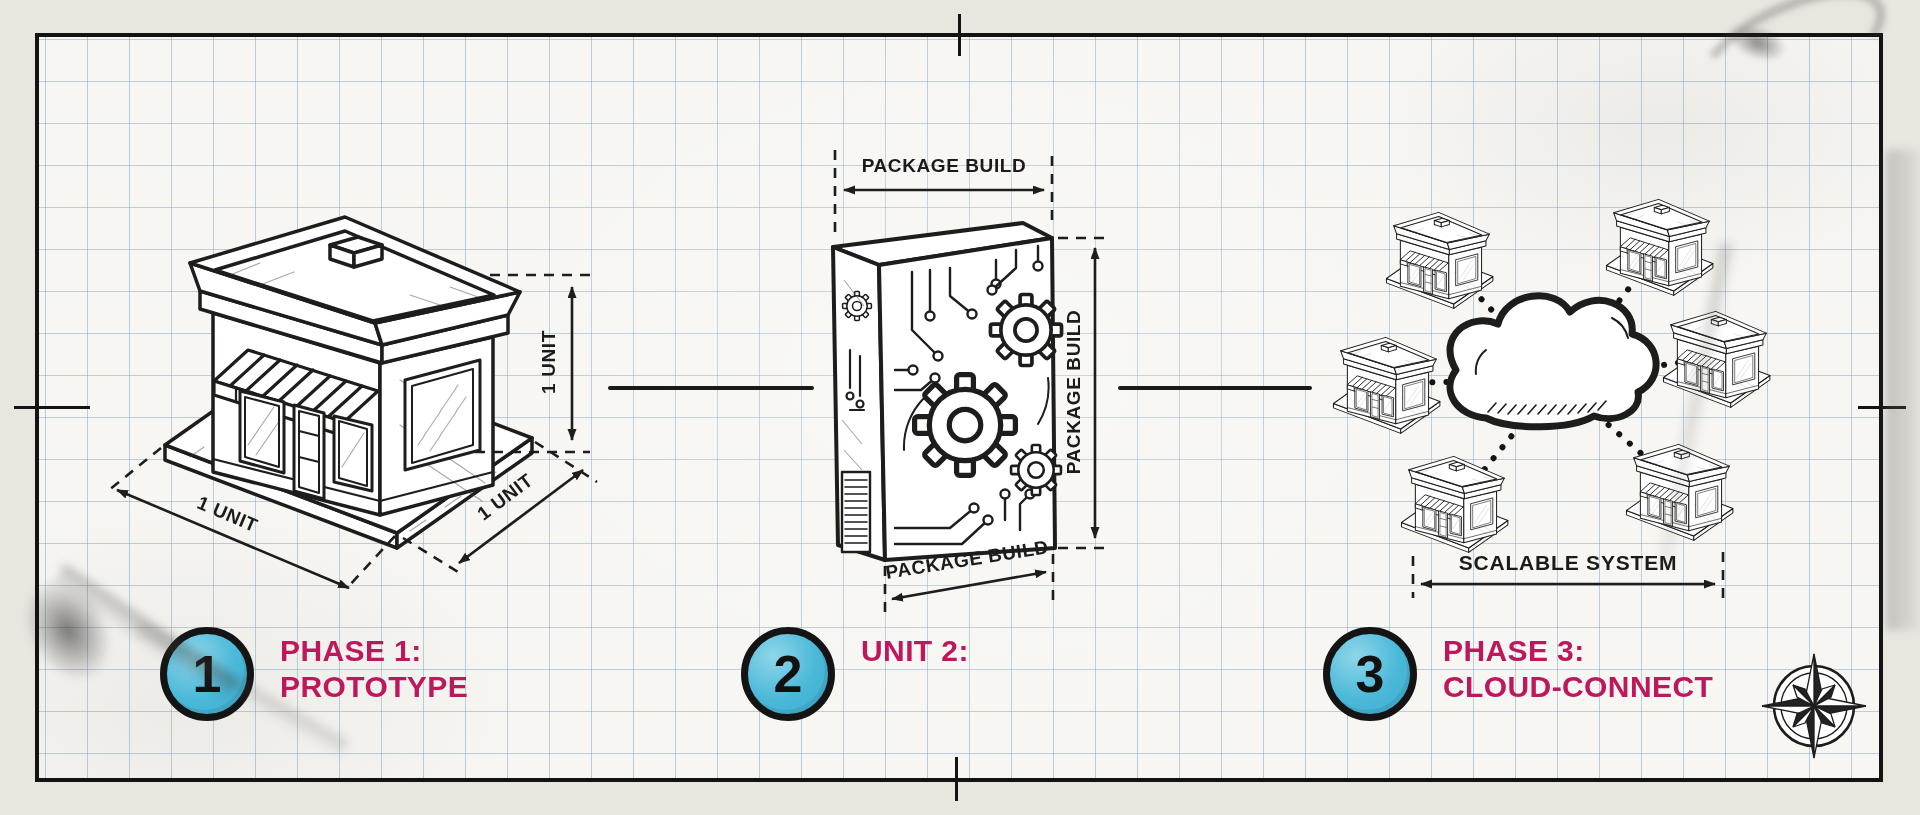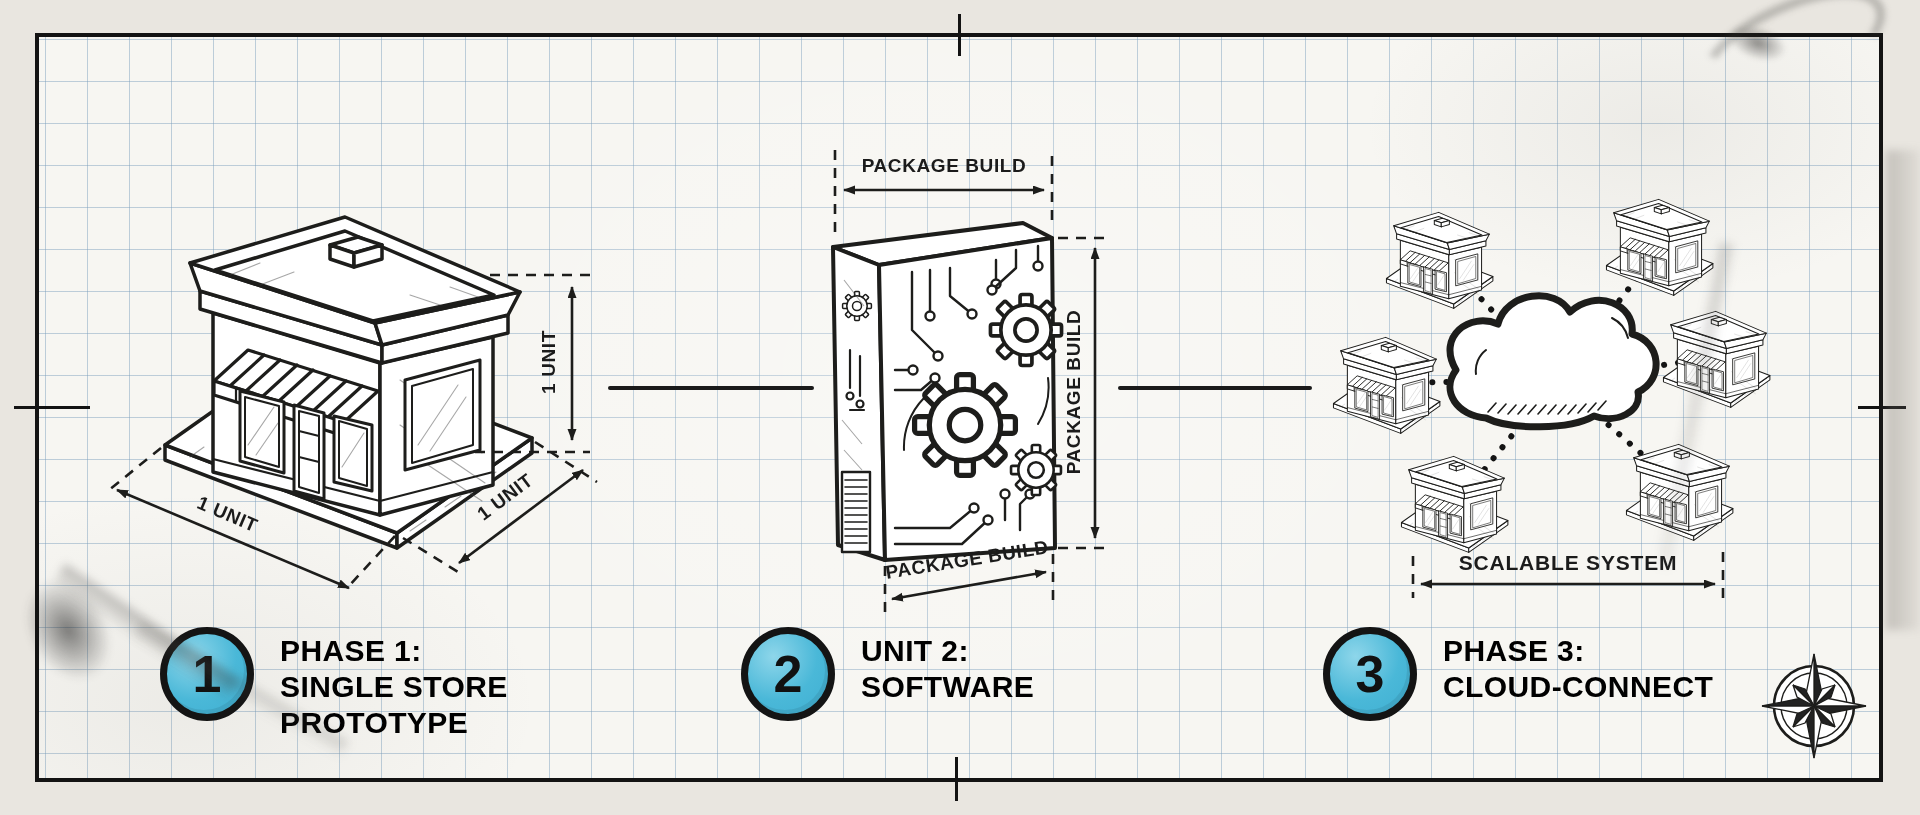--- a/index.html
+++ b/index.html
@@ -20,21 +20,21 @@
   
   .tick{position:absolute;background:#131313;}
   
   .connector{position:absolute;height:4px;background:#1a1a1a;border-radius:2px;}
   
   .phase-label{position:absolute;display:flex;align-items:flex-start;gap:26px;}
   .badge{width:80px;height:80px;border-radius:50%;border:7px solid #141414;flex:0 0 auto;
     background:radial-gradient(circle at 32% 28%, #8ed6ea 0%, #4ab8d8 55%, #3fafd2 100%);
     display:flex;align-items:center;justify-content:center;
     font-weight:bold;font-size:52px;color:#111;box-shadow:inset -3px -4px 0 rgba(0,0,0,.08);}
-  .ptitle{margin-top:6px;font-weight:bold;font-size:30px;line-height:36px;color:#000000;letter-spacing:.4px;}
+  .ptitle{margin-top:6px;font-weight:bold;font-size:30px;line-height:36px;color:#be185d;letter-spacing:.4px;}
   
   svg{position:absolute;overflow:visible;}
   .ink{stroke:#1d1d1b;stroke-linejoin:round;stroke-linecap:round;fill:none;}
   .wht{fill:#ffffff;}
   .dim{font:700 19px "Liberation Sans",sans-serif;fill:#1b1b1b;letter-spacing:.6px;}
   .dim-lg{font:700 21px "Liberation Sans",sans-serif;fill:#1b1b1b;letter-spacing:.8px;}
   .dash{stroke:#1d1d1b;stroke-width:2.6;stroke-dasharray:10 8;fill:none;}
   .arrline{stroke:#1d1d1b;stroke-width:2.6;fill:none;}
   .dots{stroke:#141414;stroke-width:6;stroke-dasharray:.1 14;stroke-linecap:round;fill:none;}
   .hatch{stroke:#3b3b3b;stroke-width:1.1;opacity:.45;fill:none;}
@@ -314,32 +314,30 @@
         <polygon points="37,37 41,49 58,58" fill="#fff"></polygon>
     </g>
   </svg>
 
   <div class="phase-label" style="left:160px;top:627px;">
     <div class="badge">
       <span>1</span>
     </div>
     <div class="ptitle">
       <div>PHASE 1:</div>
-      <div>SINGLE STORE</div>
       <div>PROTOTYPE</div>
     </div>
   </div>
 
   <div class="phase-label" style="left:741px;top:627px;">
     <div class="badge">
       <span>2</span>
     </div>
     <div class="ptitle">
       <div>UNIT 2:</div>
-      <div>SOFTWARE</div>
     </div>
   </div>
 
   <div class="phase-label" style="left:1323px;top:627px;">
     <div class="badge">
       <span>3</span>
     </div>
     <div class="ptitle">
       <div>PHASE 3:</div>
       <div>CLOUD-CONNECT</div>

